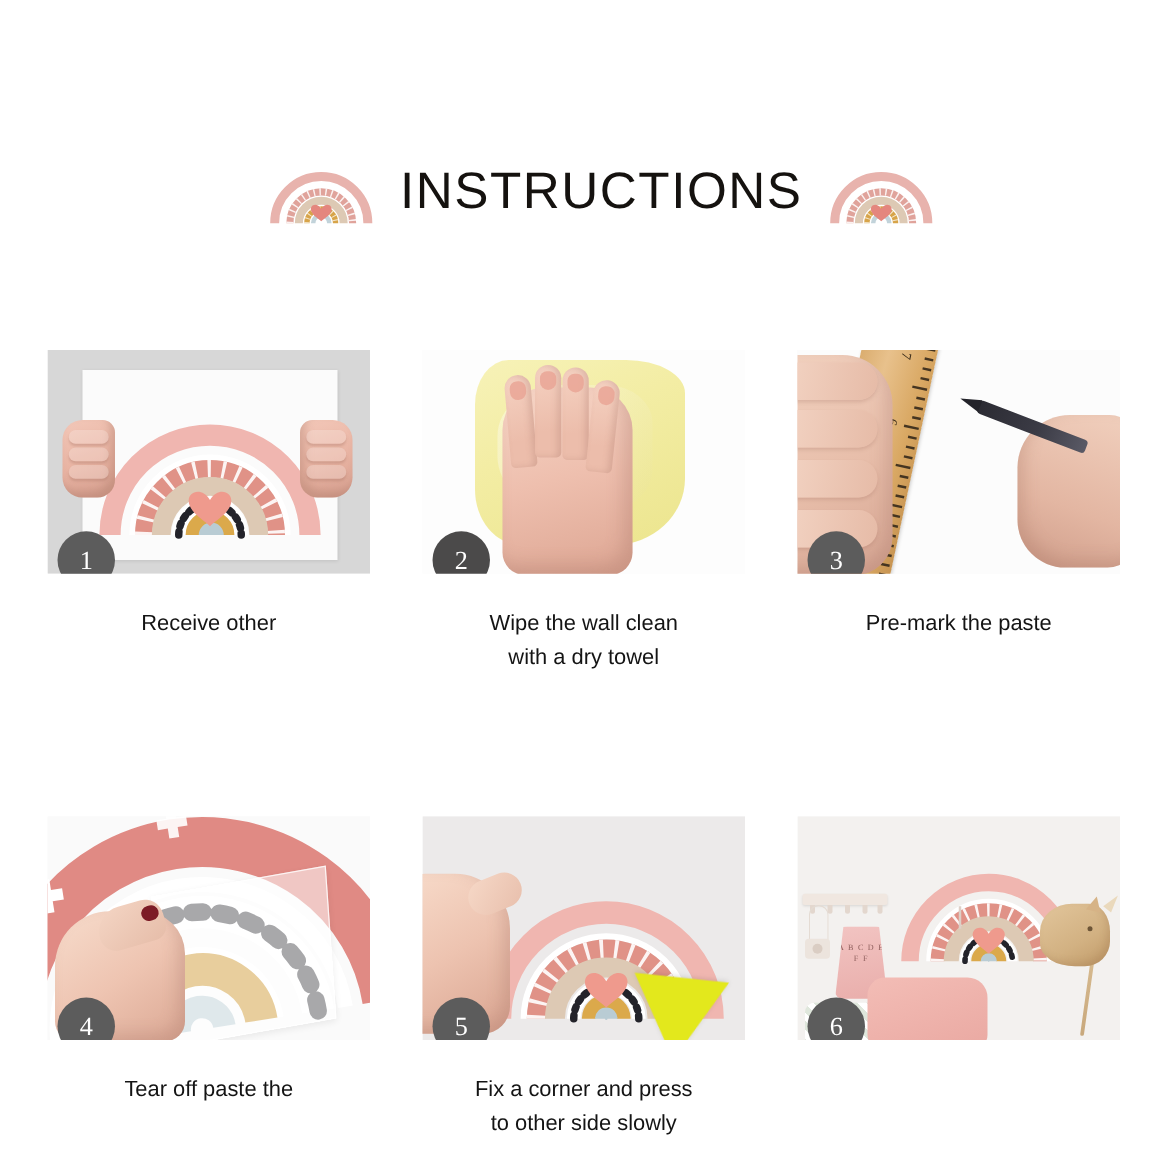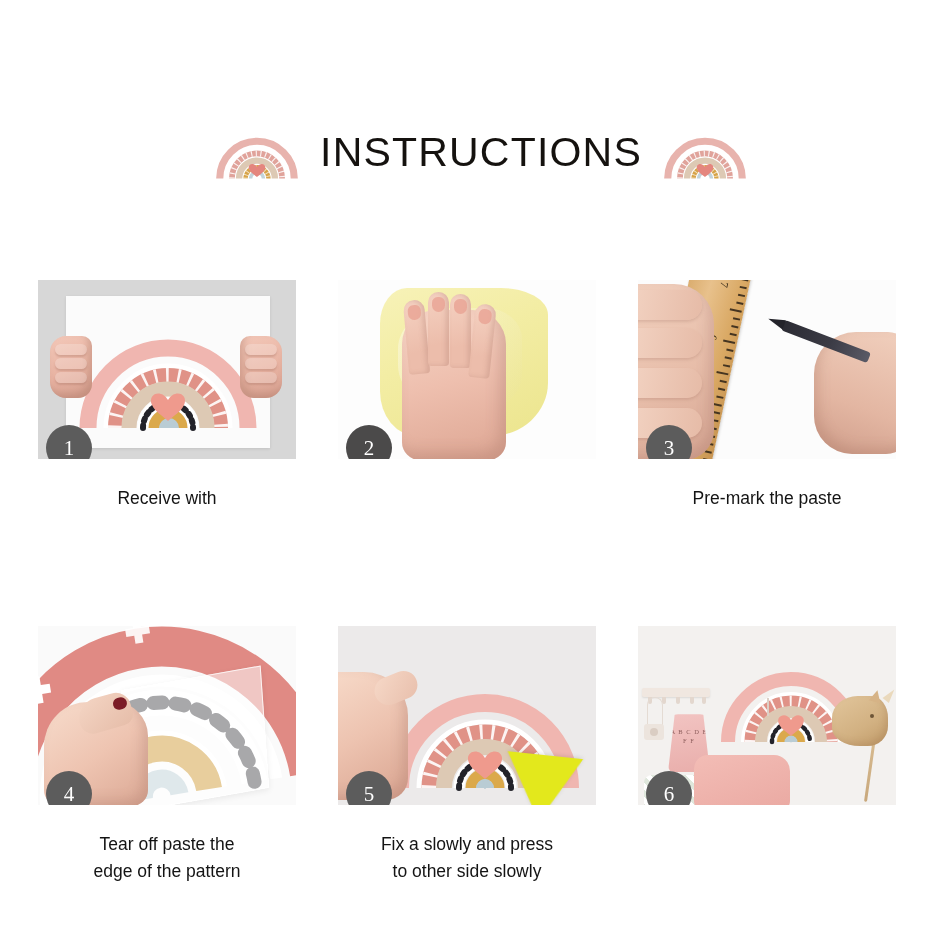--- a/index.html
+++ b/index.html
@@ -497,21 +497,21 @@
           <div class="finger" style="top:36px"></div>
         </div>
         <div class="p1-hand-r">
           <div class="finger" style="top:8px"></div>
           <div class="finger" style="top:22px"></div>
           <div class="finger" style="top:36px"></div>
         </div>
         <div class="badge">1</div>
       </div>
       <div class="caption">
-        <span>Receive with</span>
+        <span>Receive other</span>
         <span class="l2"></span>
       </div>
     </div>
 
     <div class="cell">
       <div class="panel">
         <div class="p2-bg"></div>
         <div class="cloth"></div>
         <div class="p2-hand">
           <div class="p2-finger" style="left:4px; top:-10px; transform:rotate(-5deg)">
@@ -521,20 +521,24 @@
               <div class="p2-nail"></div>
             </div>
           <div class="p2-finger" style="left:48px; top:-16px">
               <div class="p2-nail"></div>
             </div>
           <div class="p2-finger" style="left:70px; top:-6px; transform:rotate(6deg)">
               <div class="p2-nail"></div>
             </div>
         </div>
         <div class="badge dark">2</div>
+      </div>
+      <div class="caption">
+        <span>Wipe the wall clean</span>
+        <span class="l2">with a dry towel</span>
       </div>
     </div>
 
     <div class="cell">
       <div class="panel">
         <div class="p3-bg"></div>
         <div class="ruler">
           <div class="tick" style="top:14px; width:12px"></div>
           <div class="tick" style="top:22px; width:7px"></div>
           <div class="tick" style="top:30px; width:7px"></div>
@@ -602,21 +606,20 @@
         <div class="p4-film"></div>
         <div class="p4-hand">
           <div class="p4-thumb">
               <div class="p4-nail"></div>
             </div>
         </div>
         <div class="badge">4</div>
       </div>
       <div class="caption">
         <span>Tear off paste the</span>
-        <span class="l2">edge of the pattern</span>
       </div>
     </div>
 
     <div class="cell row2">
       <div class="panel">
         <div class="p5-bg"></div>
         <svg class="p5-art" viewBox="0 0 206 150">
           <g fill="none" stroke-linecap="butt">
             <path d="M18 140 A85 85 0 0 1 188 140" stroke="#f0b6b0" stroke-width="18"></path>
             <path d="M37 140 A66 66 0 0 1 169 140" stroke="#ffffff" stroke-width="5"></path>
@@ -630,21 +633,21 @@
           </g>
           <path d="M103 110 c-7-12-21-6-16 5 c3 7 11 11 16 16 c5-5 13-9 16-16 c5-11-9-17-16-5z" fill="#ef9a8d"></path>
         </svg>
         <div class="p5-hand">
           <div class="p5-thumb"></div>
         </div>
         <div class="squeegee"></div>
         <div class="badge">5</div>
       </div>
       <div class="caption">
-        <span>Fix a slowly and press</span>
+        <span>Fix a corner and press</span>
         <span class="l2">to other side slowly</span>
       </div>
     </div>
 
     <div class="cell row2">
       <div class="panel">
         <div class="p6-bg"></div>
         <svg class="p6-art" viewBox="0 0 150 110">
           <g fill="none" stroke-linecap="butt">
             <path d="M12 102 A63 63 0 0 1 138 102" stroke="#f0b6b0" stroke-width="14"></path>

